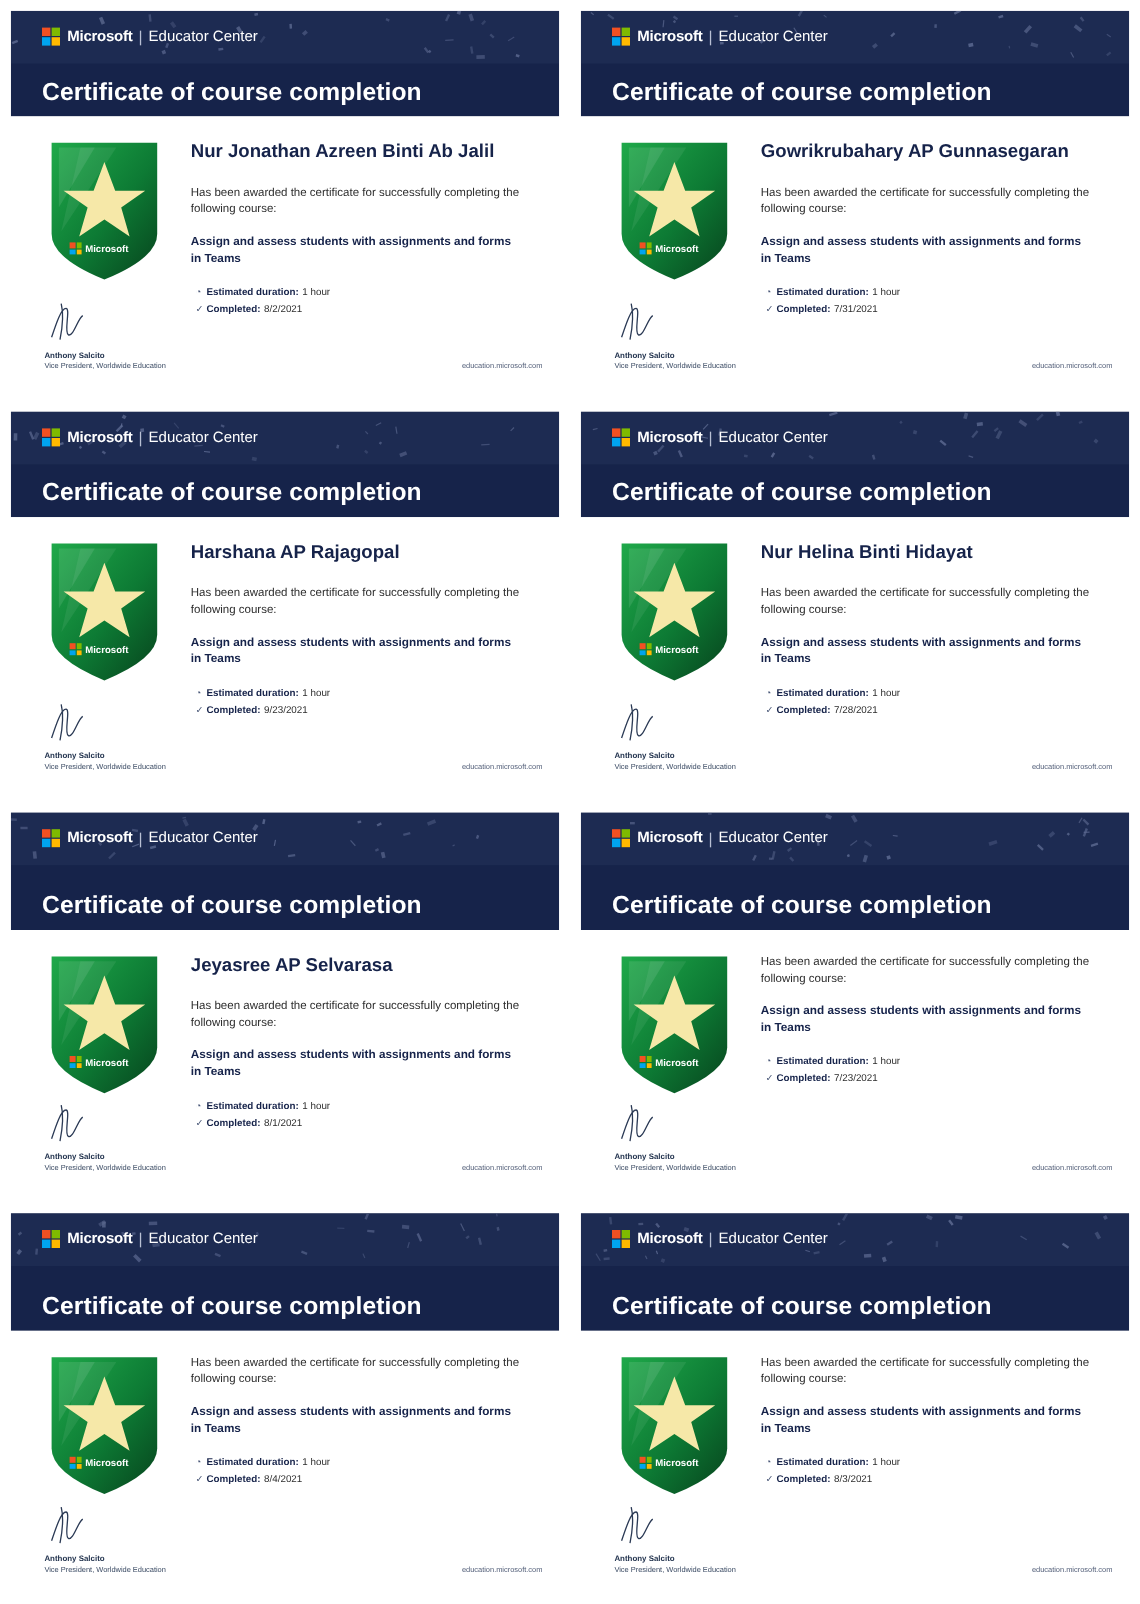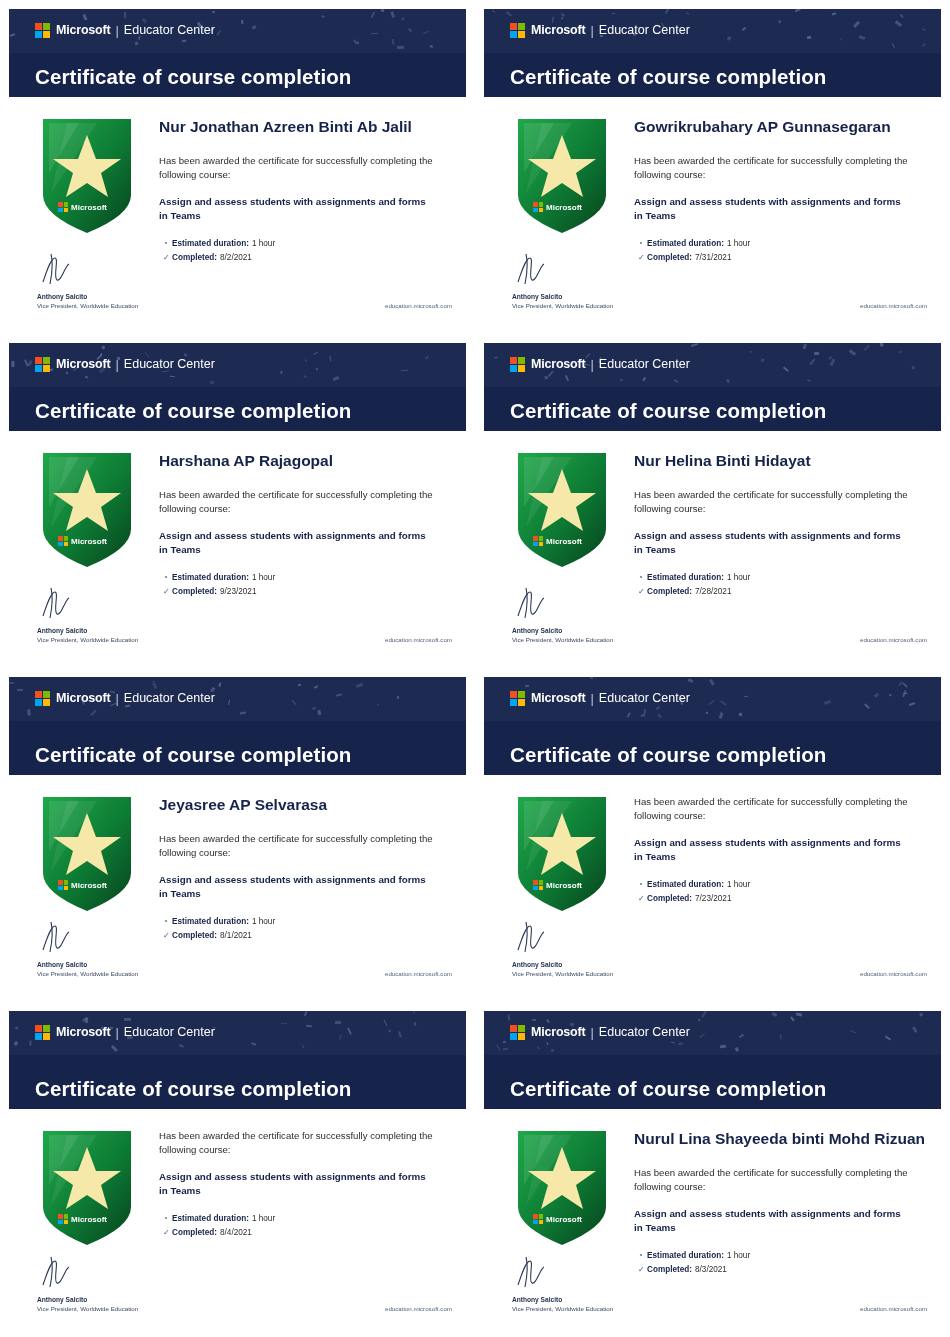--- a/index.html
+++ b/index.html
@@ -972,21 +972,20 @@
               <span class="ms-logo">
                   <span class="q1"></span>
                   <span class="q2"></span>
                   <span class="q3"></span>
                   <span class="q4"></span>
                 </span>
               <span class="lbl">Microsoft</span>
             </div>
           </div>
           <div class="content">
-            <p class="rec-name">Nurul Lina Shayeeda binti Mohd Rizuan</p>
             <p class="awarded">Has been awarded the certificate for successfully completing the following course:</p>
             <p class="course">Assign and assess students with assignments and forms in Teams</p>
             <div class="meta">
               <div class="meta-row">
                 <span class="meta-ico">◔</span>
                 <span class="meta-label">Estimated duration:</span>
                 <span>1 hour</span>
               </div>
               <div class="meta-row">
                 <span class="meta-ico">✓</span>

